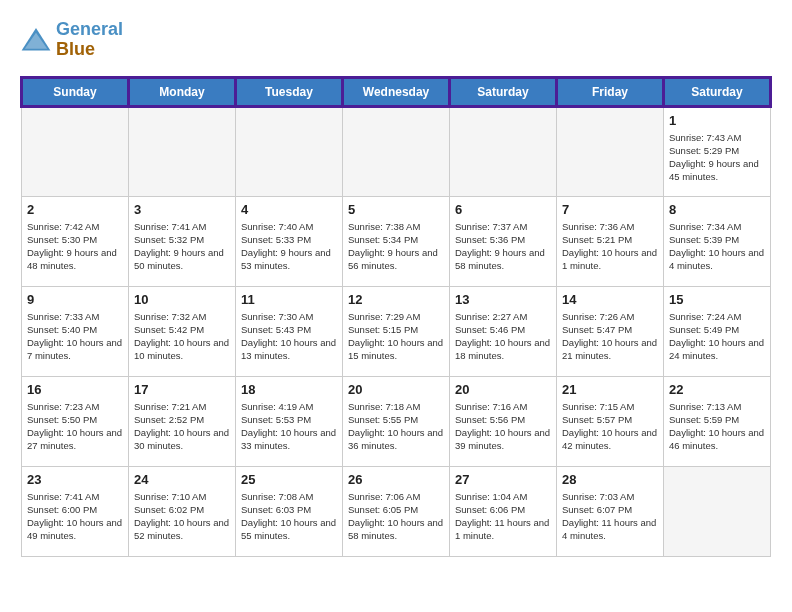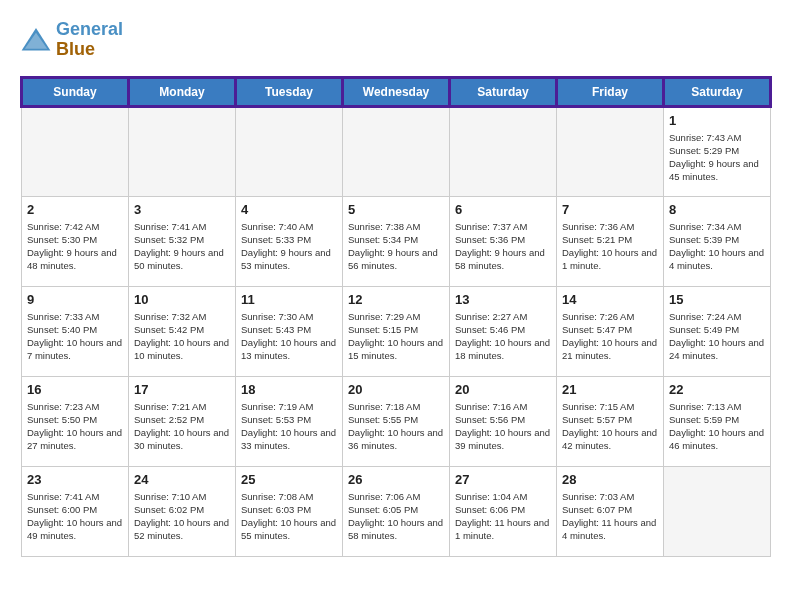--- a/index.html
+++ b/index.html
@@ -227,21 +227,21 @@
 Daylight: 10 hours and 27 minutes.</div>
         </td>
         <td>
           <div class="day-num">17</div>
           <div class="day-info">Sunrise: 7:21 AM
 Sunset: 2:52 PM
 Daylight: 10 hours and 30 minutes.</div>
         </td>
         <td>
           <div class="day-num">18</div>
-          <div class="day-info">Sunrise: 7:19 AM
+          <div class="day-info">Sunrise: 4:19 AM
 Sunset: 5:53 PM
 Daylight: 10 hours and 33 minutes.</div>
         </td>
         <td>
           <div class="day-num">20</div>
           <div class="day-info">Sunrise: 7:18 AM
 Sunset: 5:55 PM
 Daylight: 10 hours and 36 minutes.</div>
         </td>
         <td>

